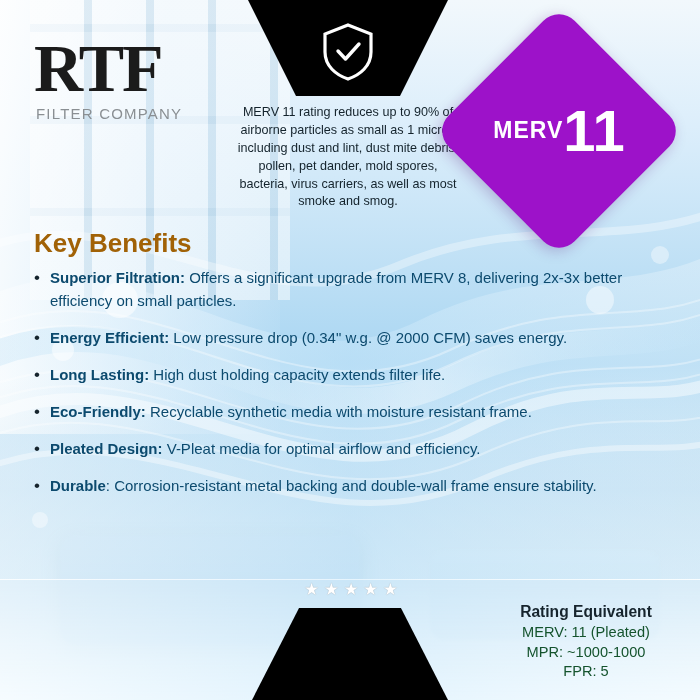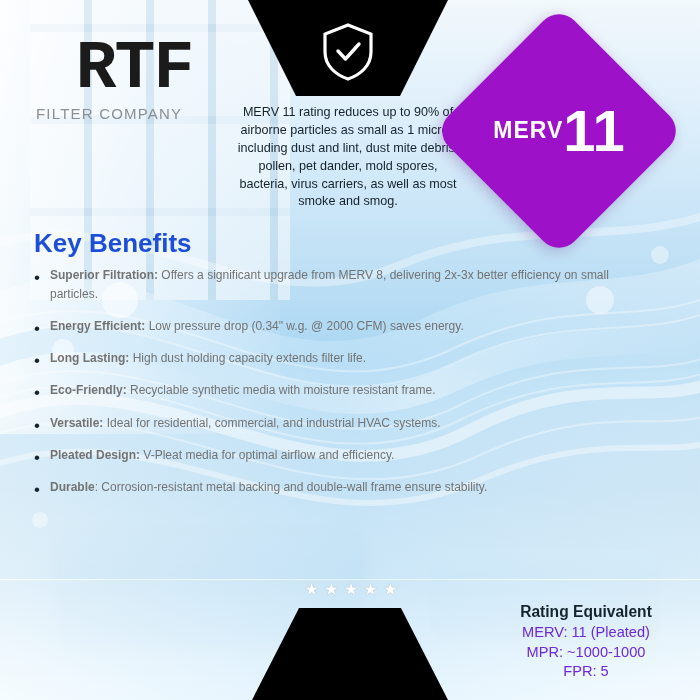--- a/index.html
+++ b/index.html
@@ -129,28 +129,27 @@
   }
 
   
   .logo {
     position: absolute;
     left: 34px;
     top: 38px;
     width: 200px;
   }
   .logo-rtf {
-    font-family: Liberation Mono, monospace;
+    font-family: Liberation Serif, serif;
     font-weight: bold;
     font-size: 68px;
     letter-spacing: -2px;
     line-height: 0.9;
     color: #1b1b1b;
     margin: 0;
-    text-align: center;
   }
   .logo-sub {
     font-family: "Liberation Sans", sans-serif;
     font-size: 15px;
     letter-spacing: 1.2px;
     color: #8a8f93;
     margin: 6px 0 0 2px;
   }
 
   
@@ -202,38 +201,38 @@
     line-height: 1;
   }
 
   
   .kb-title {
     position: absolute;
     left: 34px;
     top: 228px;
     font-size: 26px;
     font-weight: bold;
-    color: #1d4ed8;
+    color: #a16207;
   }
   .benefits {
     position: absolute;
     left: 34px;
     top: 266px;
     width: 624px;
     margin: 0;
     padding: 0;
     list-style: none;
   }
   .benefit {
     position: relative;
     padding-left: 16px;
     margin-bottom: 13.5px;
-    font-size: 12px;
+    font-size: 15px;
     line-height: 1.56;
-    color: #737373;
+    color: #0c4a6e;
   }
   .benefit::before {
     content: "•";
     position: absolute;
     left: 0;
     top: -1px;
     font-size: 17px;
     color: #16242d;
   }
   .benefit b {
@@ -262,21 +261,21 @@
     text-align: center;
   }
   .rating-title {
     font-size: 15.6px;
     font-weight: bold;
     color: #16242d;
     margin: 0 0 2px 0;
   }
   .rating-line {
     font-size: 14.6px;
-    color: #6d28d9;
+    color: #14532d;
     line-height: 1.34;
   }
 </style>
 </head>
 <body>
 
 <div id="page">
 
   <div class="bg-base"></div>
   <div class="bg-window-left"></div>
@@ -348,23 +347,20 @@
     <li class="benefit">
       <b>Energy Efficient:</b><span> Low pressure drop (0.34" w.g. @ 2000 CFM) saves energy.</span>
     </li>
     <li class="benefit">
       <b>Long Lasting:</b><span> High dust holding capacity extends filter life.</span>
     </li>
     <li class="benefit">
       <b>Eco-Friendly:</b><span> Recyclable synthetic media with moisture resistant frame.</span>
     </li>
     <li class="benefit">
-      <b>Versatile:</b><span> Ideal for residential, commercial, and industrial HVAC systems.</span>
-    </li>
-    <li class="benefit">
       <b>Pleated Design:</b><span> V-Pleat media for optimal airflow and efficiency.</span>
     </li>
     <li class="benefit">
       <b>Durable</b><span>: Corrosion-resistant metal backing and double-wall frame ensure stability.</span>
     </li>
   </ul>
 
   <div class="stars">
     <span>★</span>
     <span>★</span>

